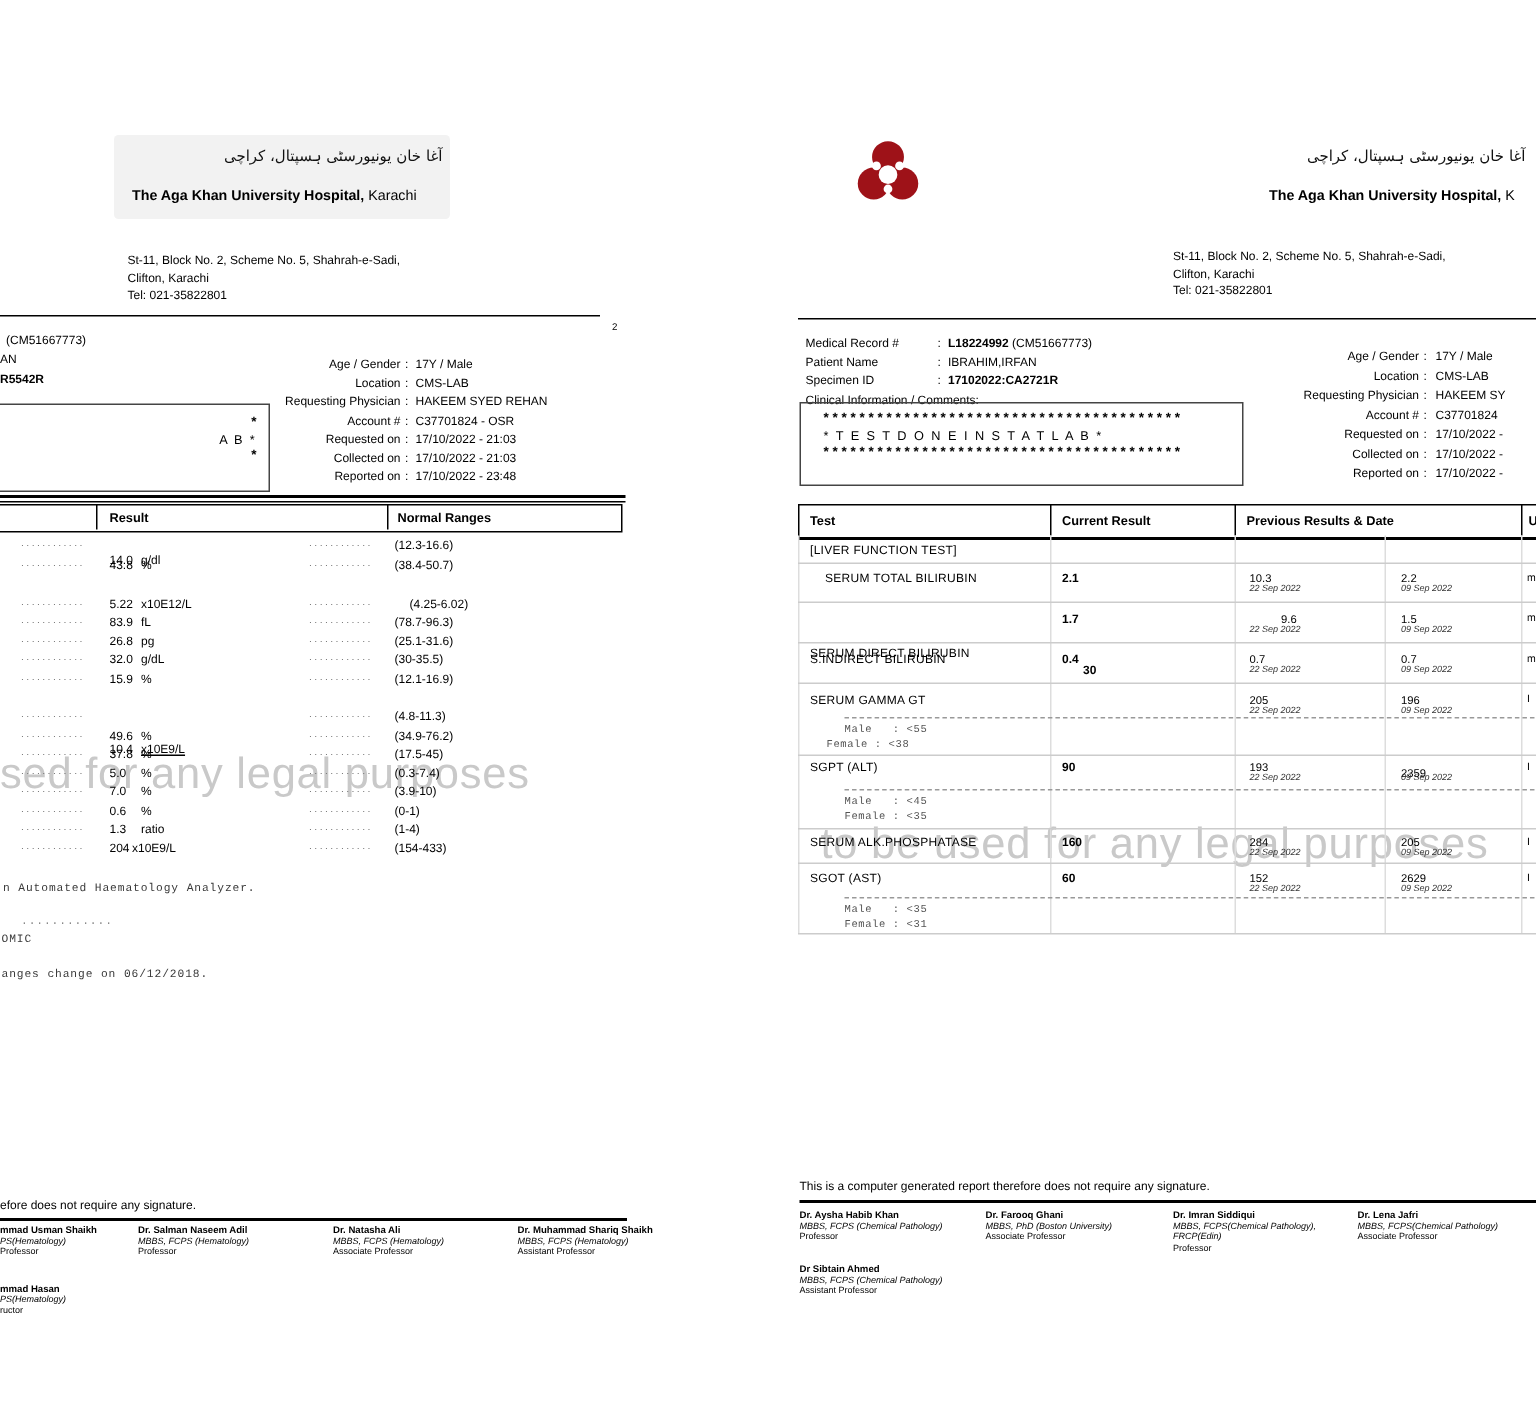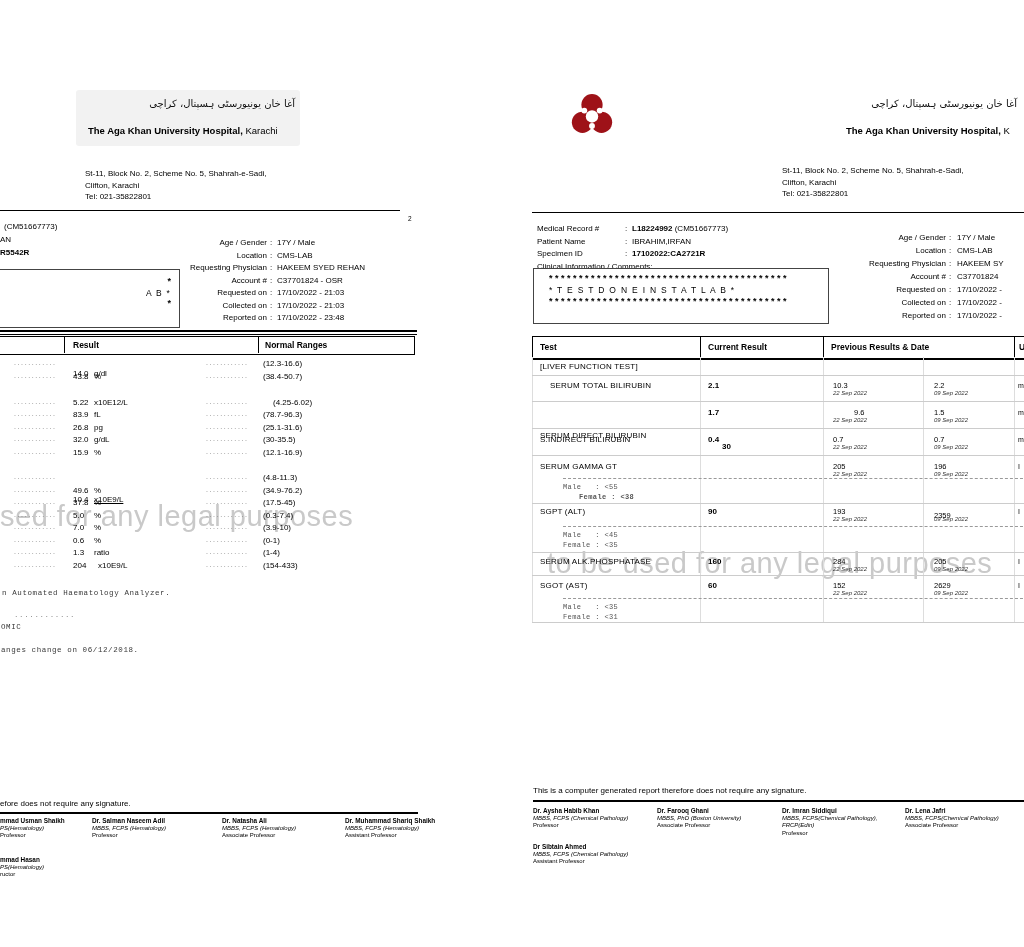--- a/index.html
+++ b/index.html
@@ -120,21 +120,21 @@
       <div class="abs f8" style="left: 263px; top: 523px;">(3.9-10)</div>
       <div class="abs dots" style="left: 14px; top: 536px;">............</div>
       <div class="abs f8" style="left: 73px; top: 536px;"><span style="display: inline-block; width: 21px;">0.6</span><span>%</span></div>
       <div class="abs dots" style="left: 206px; top: 536px;">............</div>
       <div class="abs f8" style="left: 263px; top: 536px;">(0-1)</div>
       <div class="abs dots" style="left: 14px; top: 548px;">............</div>
       <div class="abs f8" style="left: 73px; top: 548px;"><span style="display: inline-block; width: 21px;">1.3</span><span>ratio</span></div>
       <div class="abs dots" style="left: 206px; top: 548px;">............</div>
       <div class="abs f8" style="left: 263px; top: 548px;">(1-4)</div>
       <div class="abs dots" style="left: 14px; top: 561px;">............</div>
-      <div class="abs f8" style="left: 73px; top: 561px;"><span style="display: inline-block; width: 25px;">204</span><span>x10E9/L</span></div>
+      <div class="abs f8" style="left: 73px; top: 561px;"><span style="display: inline-block; width: 15px;">204</span><span>x10E9/L</span></div>
       <div class="abs dots" style="left: 206px; top: 561px;">............</div>
       <div class="abs f8" style="left: 263px; top: 561px;">(154-433)</div>
     </div>
 
   <div class="abs note-mono" style="left:2px;top:589px;">n Automated Haematology Analyzer.</div>
   <div class="abs note-mono" style="left:14px;top:611px;color:#888;">............</div>
   <div class="abs note-mono" style="left:1px;top:623px;">OMIC</div>
   <div class="abs note-mono" style="left:1px;top:646px;">anges change on 06/12/2018.</div>
 
   <div class="abs f8" style="left:0;top:799px;">efore does not require any signature.</div>
@@ -261,21 +261,21 @@
       <div class="abs" style="left: 1018px; top: 436px; font-size: 7px;">m</div>
       <div class="abs test-name" style="left: 540px; top: 462px;">SERUM GAMMA GT</div>
       <div class="abs f8 b" style="left: 708px; top: 442px; margin-left: 14px;">30</div>
       <div class="abs prev-val" style="left: 833px; top: 462px;">205</div>
       <div class="abs prev-date" style="left: 833px; top: 471px;">22 Sep 2022</div>
       <div class="abs prev-val" style="left: 934px; top: 462px;">196</div>
       <div class="abs prev-date" style="left: 934px; top: 471px;">09 Sep 2022</div>
       <div class="abs" style="left: 1018px; top: 463px; font-size: 7px;">I</div>
       <div class="abs dashed" style="left: 563px; top: 478px; width: 465px;"></div>
       <div class="abs range-note" style="left: 563px; top: 483px;">Male   : &lt;55</div>
-      <div class="abs range-note" style="left: 579px; top: 493px; font-weight: bold;">Female : &lt;38</div>
+      <div class="abs range-note" style="left: 551px; top: 493px;">Female : &lt;38</div>
       <div class="abs test-name" style="left: 540px; top: 507px;">SGPT (ALT)</div>
       <div class="abs f8 b" style="left: 708px; top: 507px;">90</div>
       <div class="abs prev-val" style="left: 833px; top: 507px;">193</div>
       <div class="abs prev-date" style="left: 833px; top: 516px;">22 Sep 2022</div>
       <div class="abs prev-val" style="left: 934px; top: 511px;">2359</div>
       <div class="abs prev-date" style="left: 934px; top: 516px;">09 Sep 2022</div>
       <div class="abs" style="left: 1018px; top: 508px; font-size: 7px;">I</div>
       <div class="abs dashed" style="left: 563px; top: 526px; width: 465px;"></div>
       <div class="abs range-note" style="left: 563px; top: 531px;">Male   : &lt;45</div>
       <div class="abs range-note" style="left: 563px; top: 541px;">Female : &lt;35</div>

